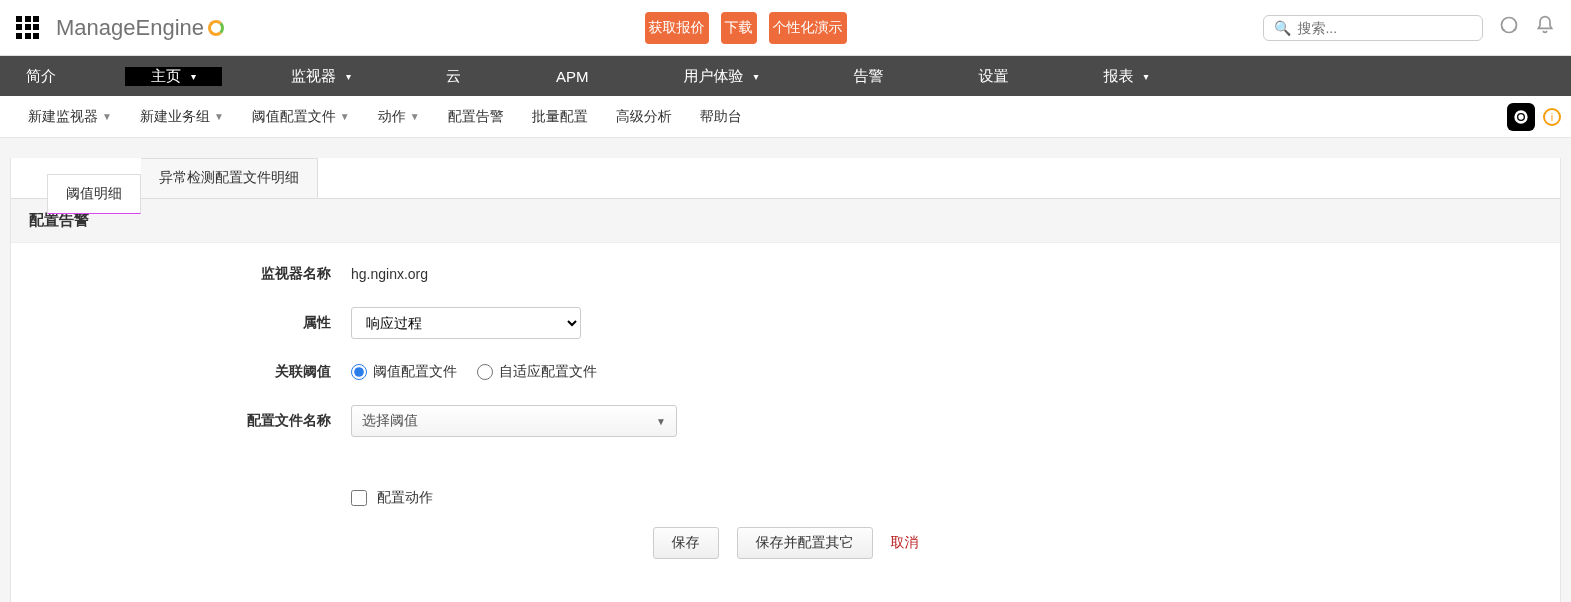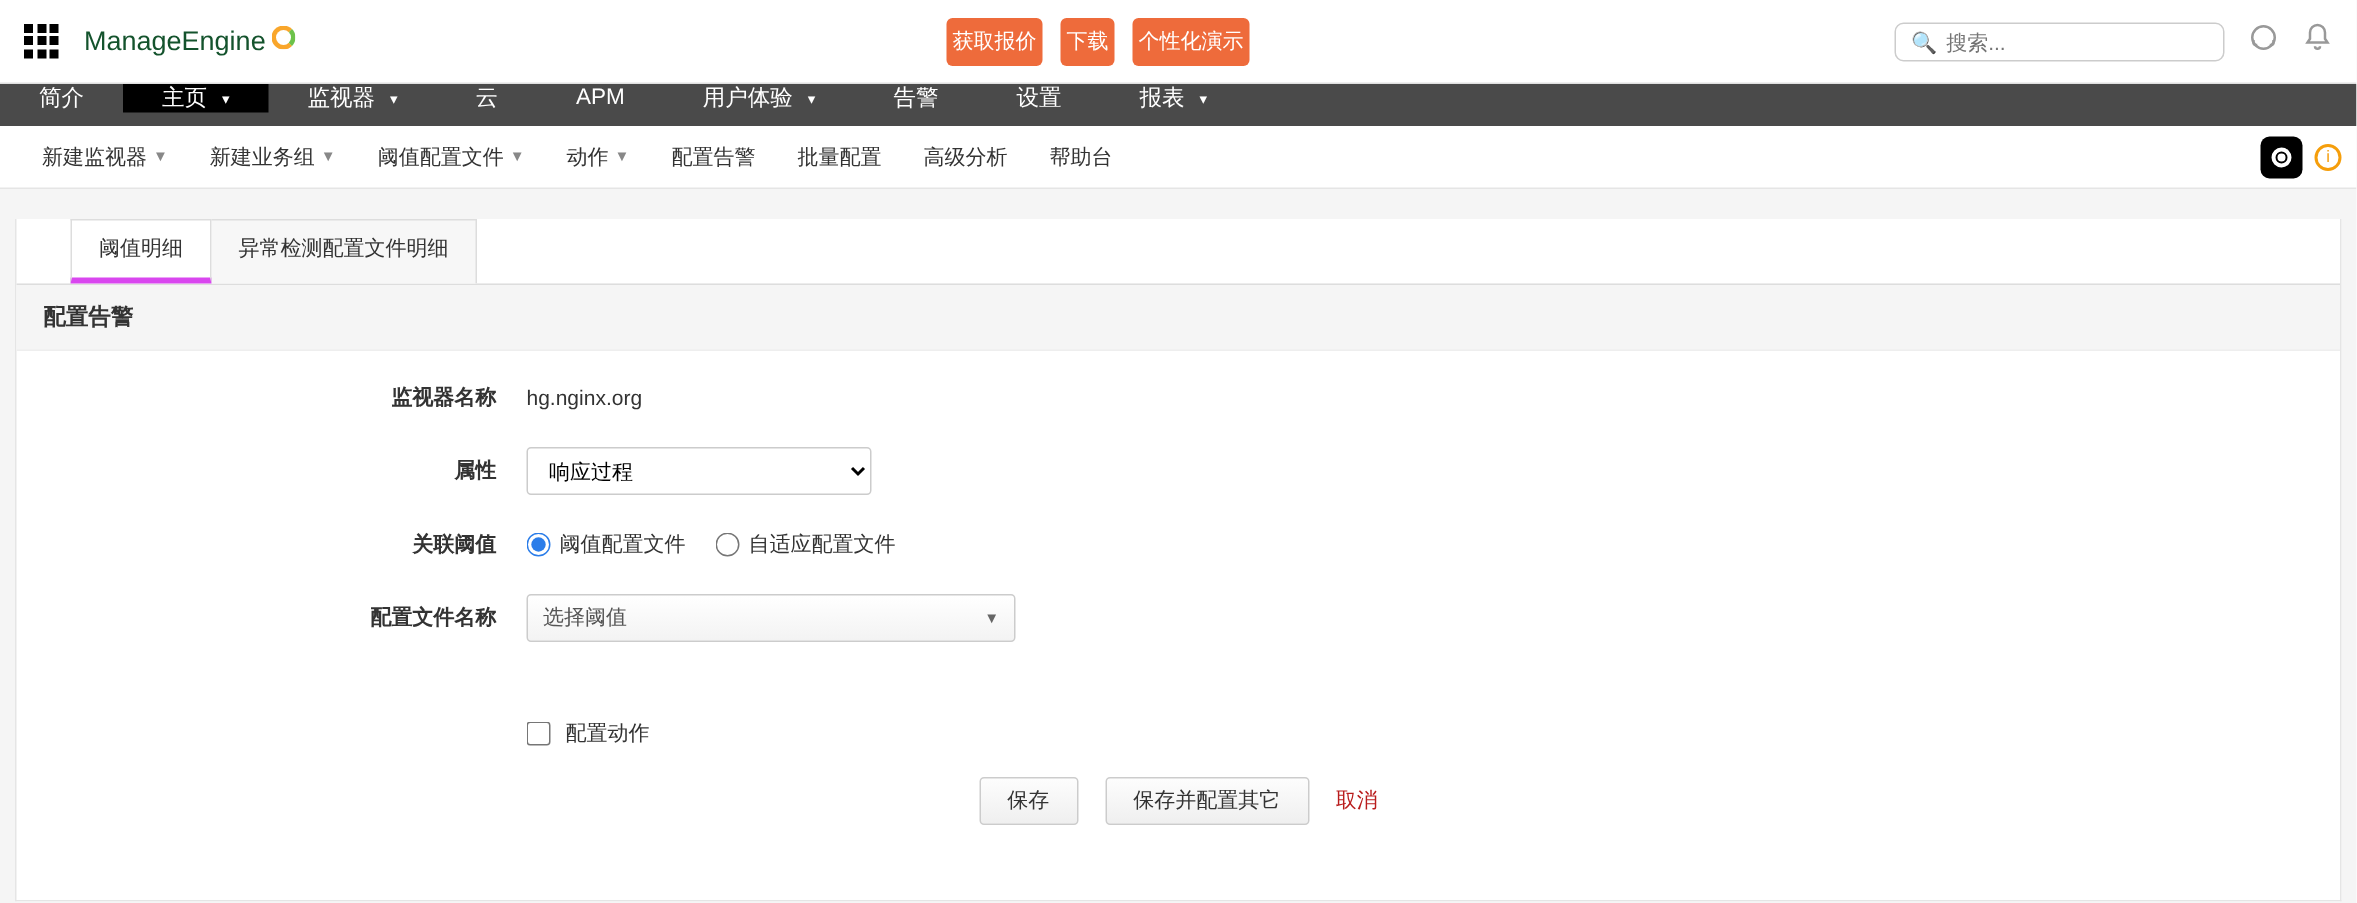--- a/index.html
+++ b/index.html
@@ -1,50 +1,50 @@
 <!DOCTYPE html>
 <html><head>
 <meta charset="utf-8">
 <style>
 * { box-sizing: border-box; margin: 0; padding: 0; }
 body { font-family: -apple-system, "Segoe UI", Arial, "Microsoft YaHei", sans-serif; font-size: 14px; color: #333; background: #f5f5f5; }
 
 .topbar { height: 56px; background: #fff; display: flex; align-items: center; padding: 0 16px; border-bottom: 1px solid #e0e0e0; }
 .app-grid-icon { width: 24px; height: 24px; display: grid; grid-template-columns: repeat(3,1fr); grid-template-rows: repeat(3,1fr); gap:2px; margin-right: 16px; }
 .app-grid-icon span { background:#000; width:6px; height:6px; }
-.logo { display:flex; align-items:flex-start; font-size:18px; font-weight:400; color:#14532d; }
+.logo { display:flex; align-items:center; font-size:22px; font-weight:400; color:#737373; }
 .logo .me { font-weight:400; }
 .logo .ring { display:inline-block; width:16px; height:16px; border:3px solid #f9a62b; border-right-color:#6cc24a; border-radius:50%; margin:0 4px; }
 .logo .am { font-weight:700; margin-left:8px; }
 
 .top-center { flex:1; display:flex; justify-content:center; gap:12px; }
 .btn-orange { background:#ee6b3b; color:#fff; border:none; border-radius:4px; padding:7px 4px; font-size:14px; cursor:pointer; }
 
 .top-right { display:flex; align-items:center; gap:16px; }
 .search-box { display:flex; align-items:center; border:1px solid #ccc; border-radius:6px; padding:4px 10px; width:220px; background:#fff; }
 .search-box input { border:none; outline:none; flex:1; font-size:14px; color:#333; }
 .search-box .sicon { color:#aaa; margin-right:6px; font-size:14px; }
 .head-icon { color:#999; font-size:20px; cursor:pointer; }
 
-.navbar { background:#4a4a4a; height:28px; display:flex; align-items:flex-start; }
+.navbar { background:#4a4a4a; height:40px; display:flex; align-items:center;gap:43px; }
 .nav-item { color:#fff; padding:0 26px; display:flex; align-items:center; gap:6px; cursor:pointer; font-size:15px; position:relative; }
 .nav-item.active { background:#000; }
 .nav-caret { font-size:10px; margin-left:4px; }
 
 .subbar { background:#fff; height:42px; display:flex; align-items:center; padding:0 14px; border-bottom:1px solid #e5e5e5; position:relative; }
 .sub-item { display:flex; align-items:center; gap:4px; padding:0 14px; cursor:pointer; font-size:14px; color:#333; }
 .sub-caret { font-size:10px; color:#888; }
 .subbar .right-icons { position:absolute; right:10px; display:flex; gap:8px; align-items:center; }
 .screenshot-icon { width:28px; height:28px; background:#000; border-radius:6px; display:flex; align-items:center; justify-content:center; color:#fff; font-size:16px; cursor:pointer; }
 .info-icon { width:18px; height:18px; border:2px solid #f59e0b; border-radius:50%; display:flex; align-items:center; justify-content:center; font-size:11px; color:#f59e0b; cursor:pointer; }
 
 .content { margin:16px 10px 0 10px; background:#fff; border:1px solid #e5e5e5; border-top:none; }
 .tabs { display:flex; margin:20px 0 0 36px; }
 .tab { padding:10px 18px; border:1px solid #ddd; border-bottom:none; font-size:14px; cursor:pointer; background:#f7f7f7; color:#333; }
-.tab.active { background:#fff; border-bottom:4px solid #d946ef; position:relative; top:0; }
+.tab.active { background:#fff; border-bottom:1px solid #d946ef; position:relative; top:16px; }
 .tab + .tab { border-left:none; }
 
 .section-title { background:#f5f5f5; border-top:1px solid #ddd; border-bottom:1px solid #eee; padding:12px 18px; font-weight:700; color:#333; font-size:15px; }
 
 .form { padding:10px 0 30px 0; }
 .form-row { display:flex; align-items:center; padding:12px 0; }
 .form-label { width:340px; text-align:right; padding-right:20px; font-weight:700; font-size:14px; color:#333; }
 .form-value { flex:1; display:flex; align-items:center; gap:20px; font-size:14px; }
 select, .combo { height:32px; border:1px solid #ccc; border-radius:3px; padding:0 10px; font-size:14px; background:#fff; }
 .attr-select { width:230px; }

